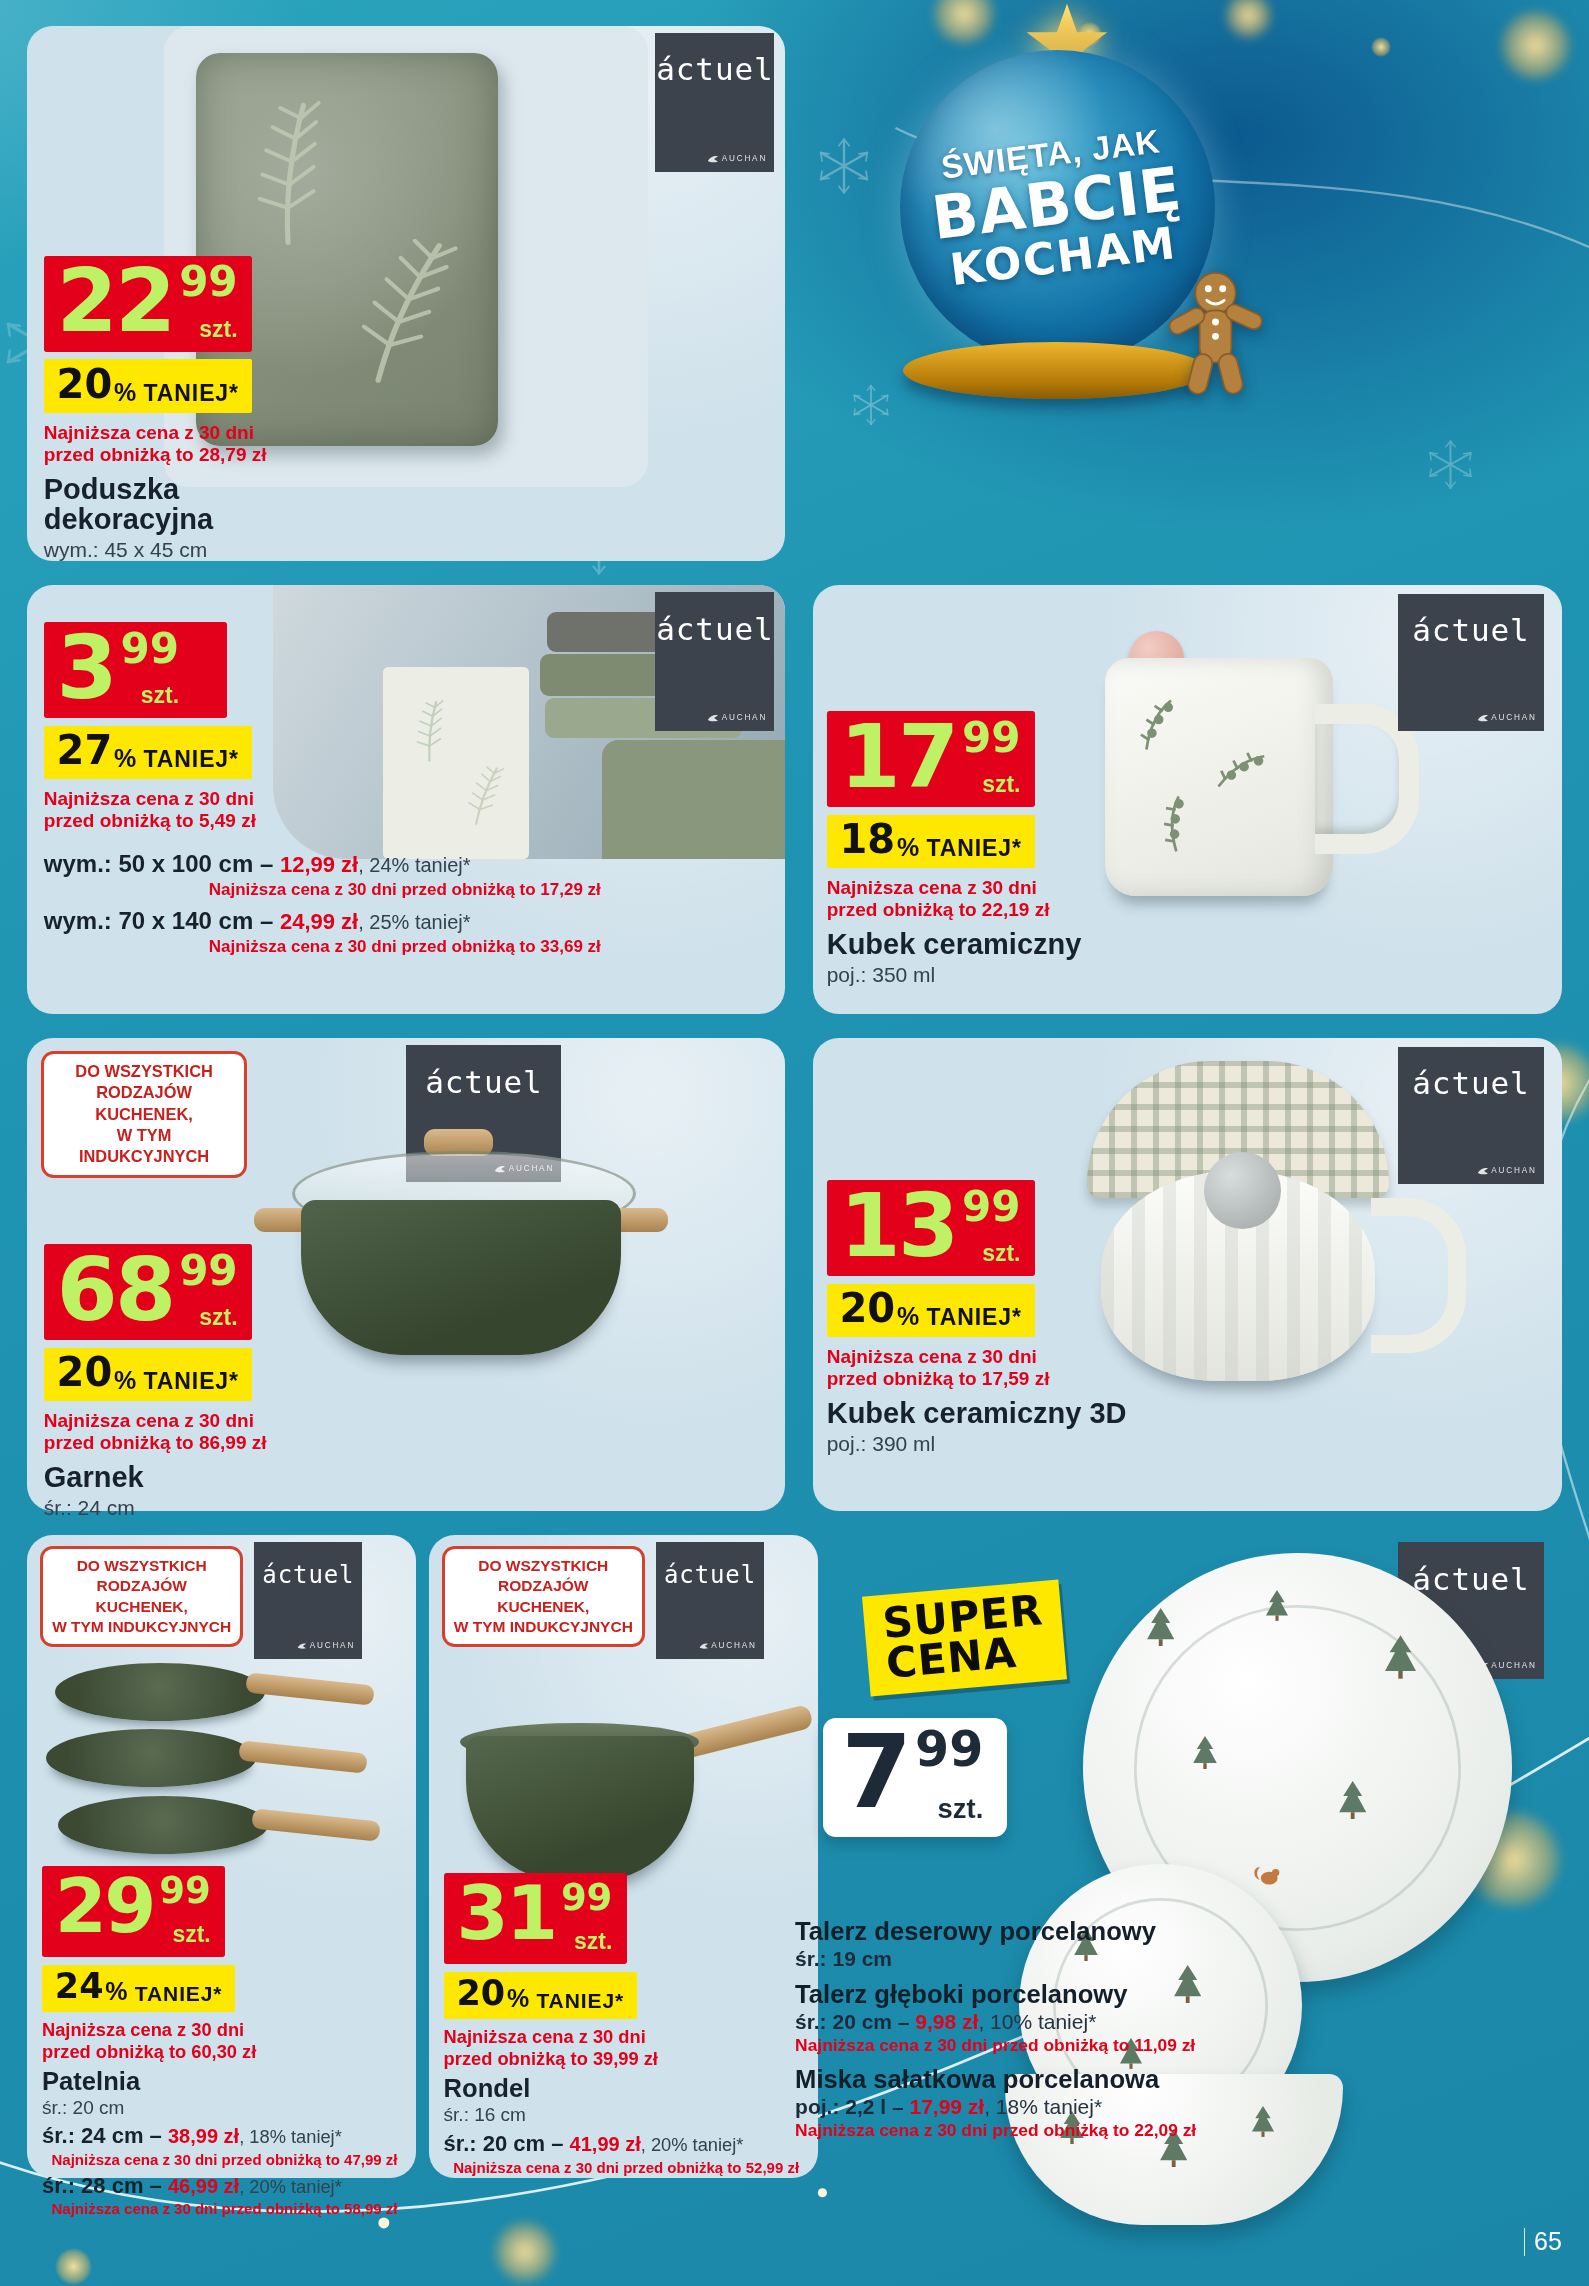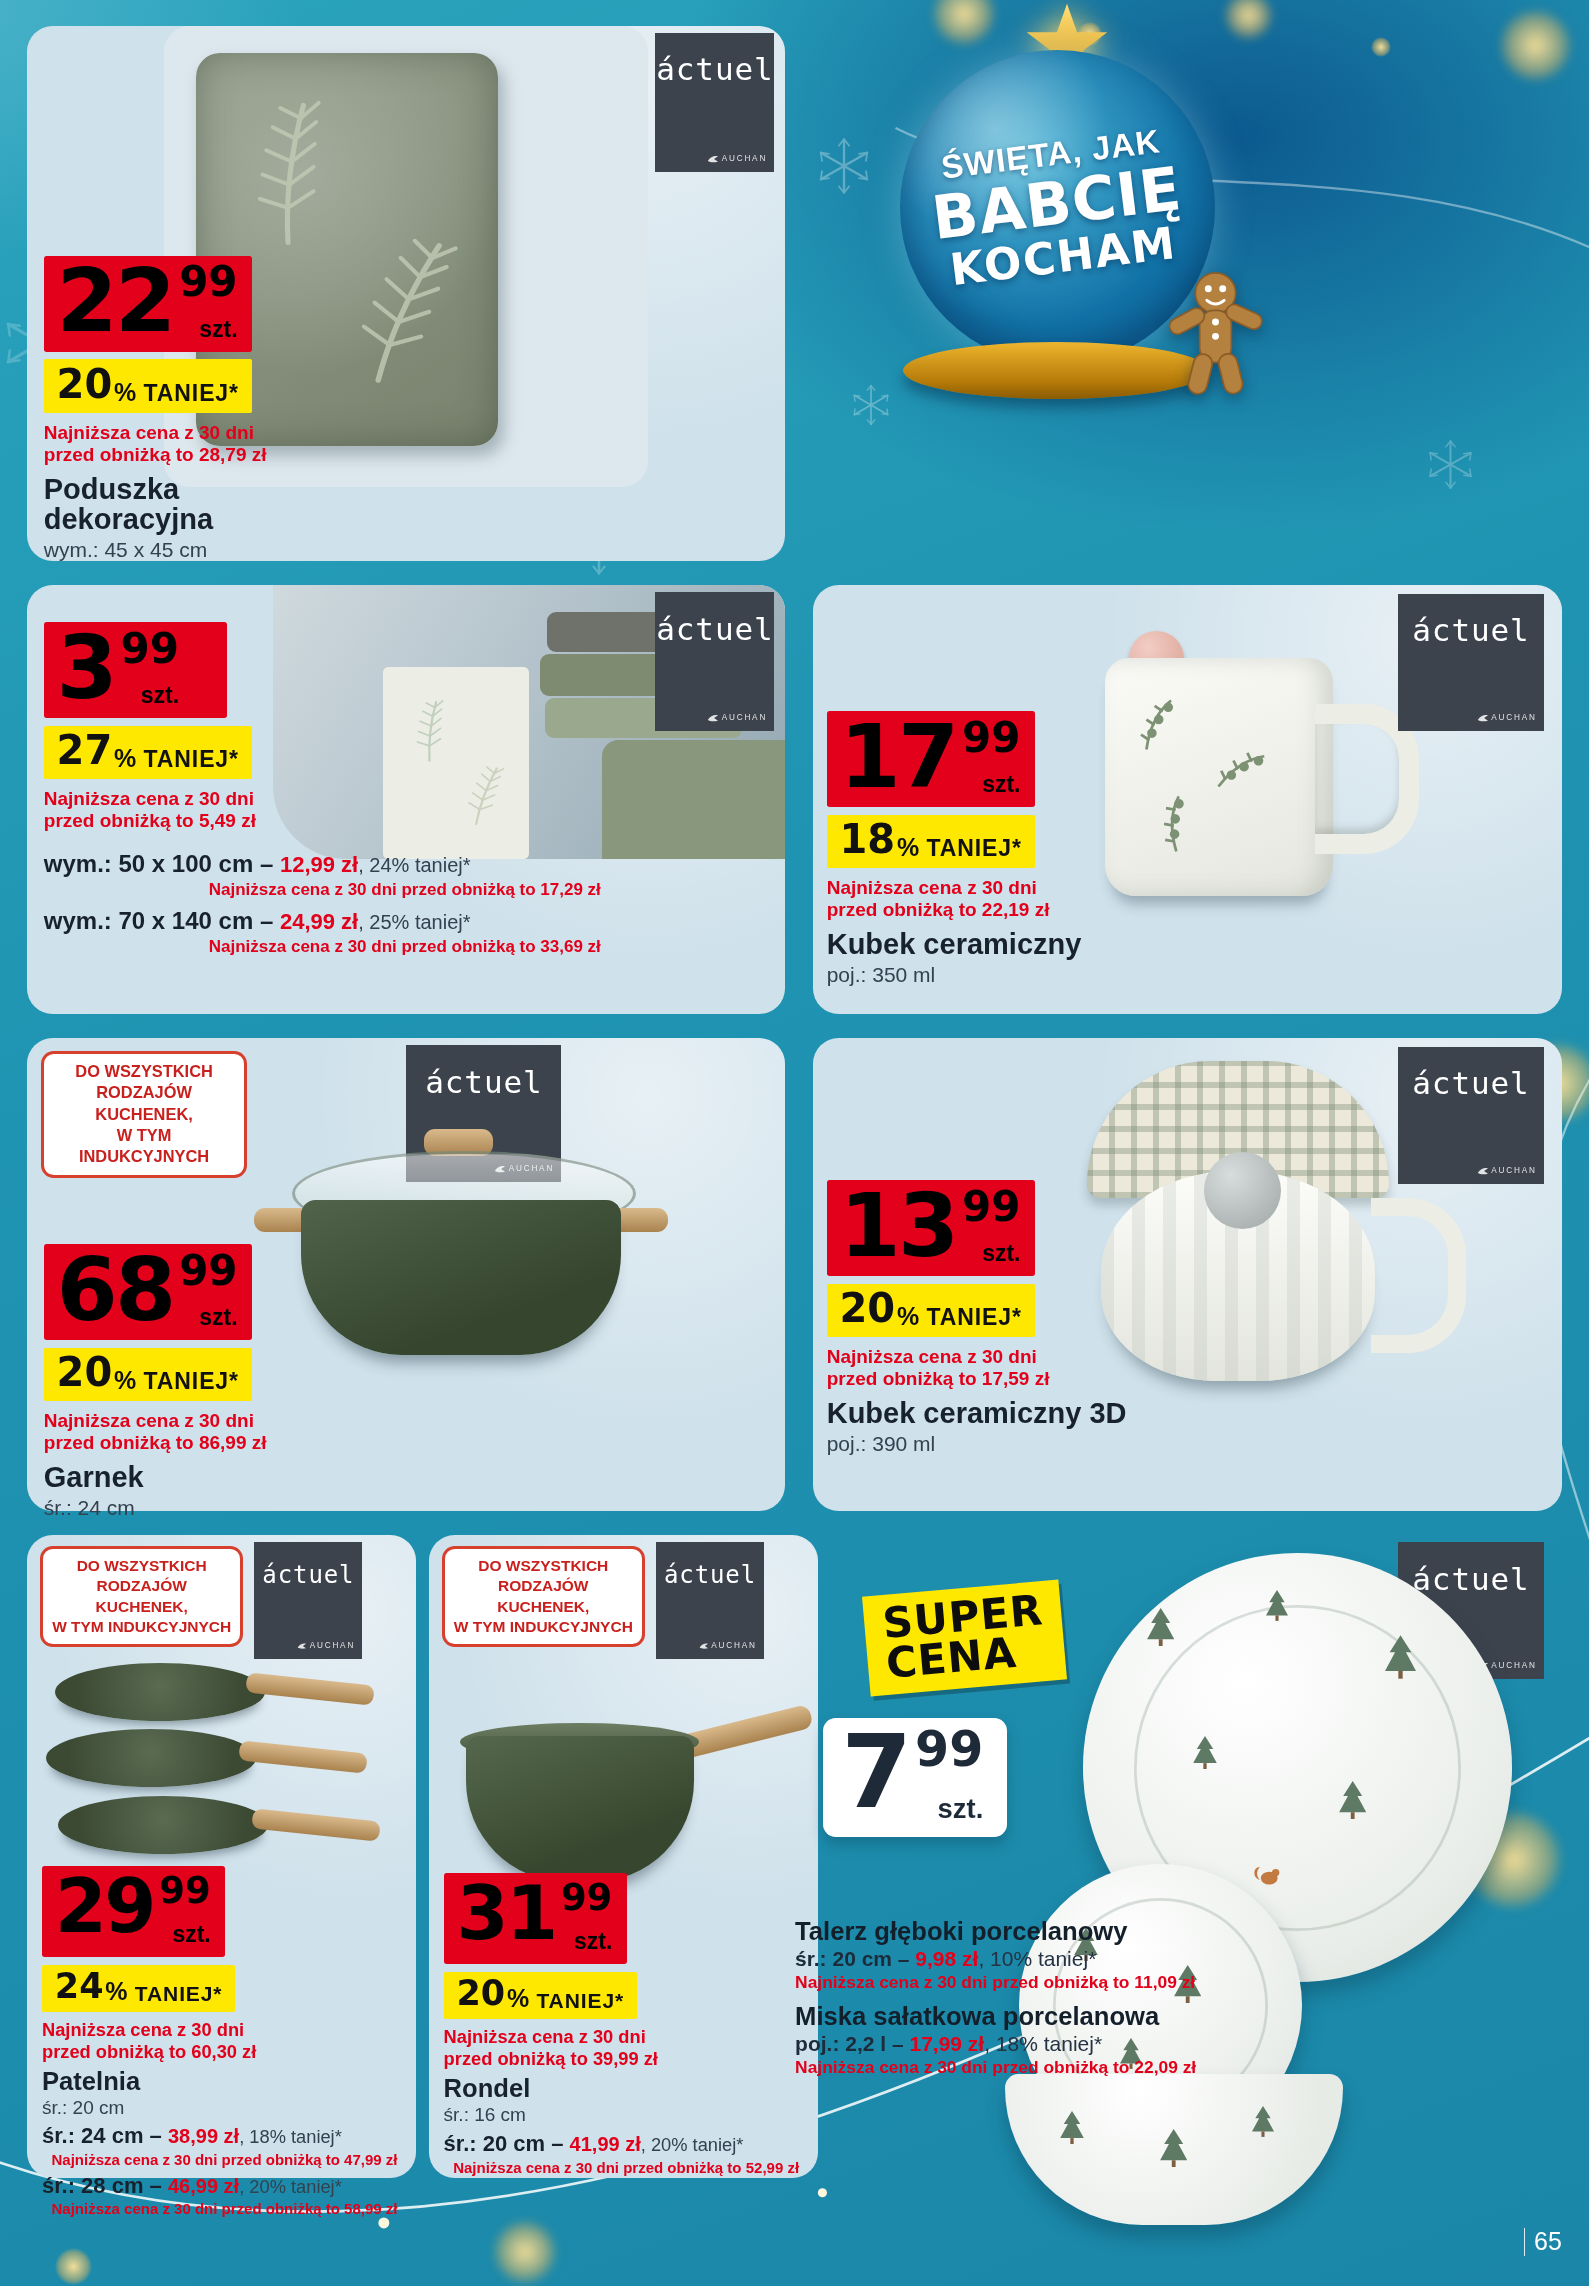--- a/index.html
+++ b/index.html
@@ -13,21 +13,21 @@
   .card{position:absolute;background:#cfe1eb;border-radius:25.6px;
         background-image:radial-gradient(circle at 82% 12%, rgba(255,255,255,.5), transparent 45%);}
   
   .actuel{position:absolute;background:#3d434d;color:#fff;display:flex;flex-direction:column;
           justify-content:space-between;align-items:center;padding:18.3px 7.3px 9.1px;box-sizing:border-box;}
   .actuel .a-text{font-family:"DejaVu Sans Mono","Liberation Mono",monospace;font-size:31px;letter-spacing:0.9px;}
   .actuel .a-sub{align-self:flex-end;display:flex;align-items:center;gap:3.7px;font-size:8.2px;opacity:.85;letter-spacing:1.8px;}
   .actuel.small .a-text{font-size:24px;}
   
   .cluster{position:absolute;width:302px;}
-  .price-box{display:inline-flex;align-items:flex-start;background:#e2001a;color:#000000;
+  .price-box{display:inline-flex;align-items:flex-start;background:#e2001a;color:#bef264;
              padding:5.5px 14.6px 9.1px 12.8px;border-radius:2.7px;min-width:183px;box-sizing:border-box;}
   .p-int{font-size:88px;font-weight:900;line-height:.92;letter-spacing:-2.7px;font-family:"DejaVu Sans",sans-serif;}
   .p-right{display:flex;flex-direction:column;align-items:flex-end;margin-left:5.5px;}
   .p-cents{font-size:42px;font-weight:900;line-height:1;font-family:"DejaVu Sans",sans-serif;}
   .p-unit{font-size:23px;font-weight:700;margin-top:12.8px;}
   .sm .p-int{font-size:75px;}
   .sm .p-cents{font-size:37px;}
   .discount{display:inline-flex;align-items:flex-end;background:#ffe800;color:#111;
             padding:1.8px 12.8px 5.5px;margin-top:7.3px;border-radius:1.8px;}
   .d-val{font-size:40px;font-weight:900;font-family:"DejaVu Sans",sans-serif;}
@@ -626,20 +626,24 @@
     <div class="white-price" style="left:37px;top:183px">
       <span class="p-int">7</span>
       <span class="p-right">
         <span class="p-cents">99</span>
         <span class="p-unit">szt.</span>
       </span>
     </div>
 
     <div class="tw-list" style="left:9.1px;top:382px">
       <div class="tw-item">
+        <div class="tw-name">Talerz deserowy porcelanowy</div>
+        <div class="tw-spec"><span class="sp">śr.: 19 cm</span><span class="pr"></span><span class="nt"></span></div>
+      </div>
+      <div class="tw-item">
         <div class="tw-name">Talerz głęboki porcelanowy</div>
         <div class="tw-spec"><span class="sp">śr.: 20 cm – </span><span class="pr">9,98 zł</span><span class="nt">, 10% taniej*</span></div>
         <div class="tw-lowest">Najniższa cena z 30 dni przed obniżką to 11,09 zł</div>
       </div>
       <div class="tw-item">
         <div class="tw-name">Miska sałatkowa porcelanowa</div>
         <div class="tw-spec"><span class="sp">poj.: 2,2 l – </span><span class="pr">17,99 zł</span><span class="nt">, 18% taniej*</span></div>
         <div class="tw-lowest">Najniższa cena z 30 dni przed obniżką to 22,09 zł</div>
       </div>
     </div>

